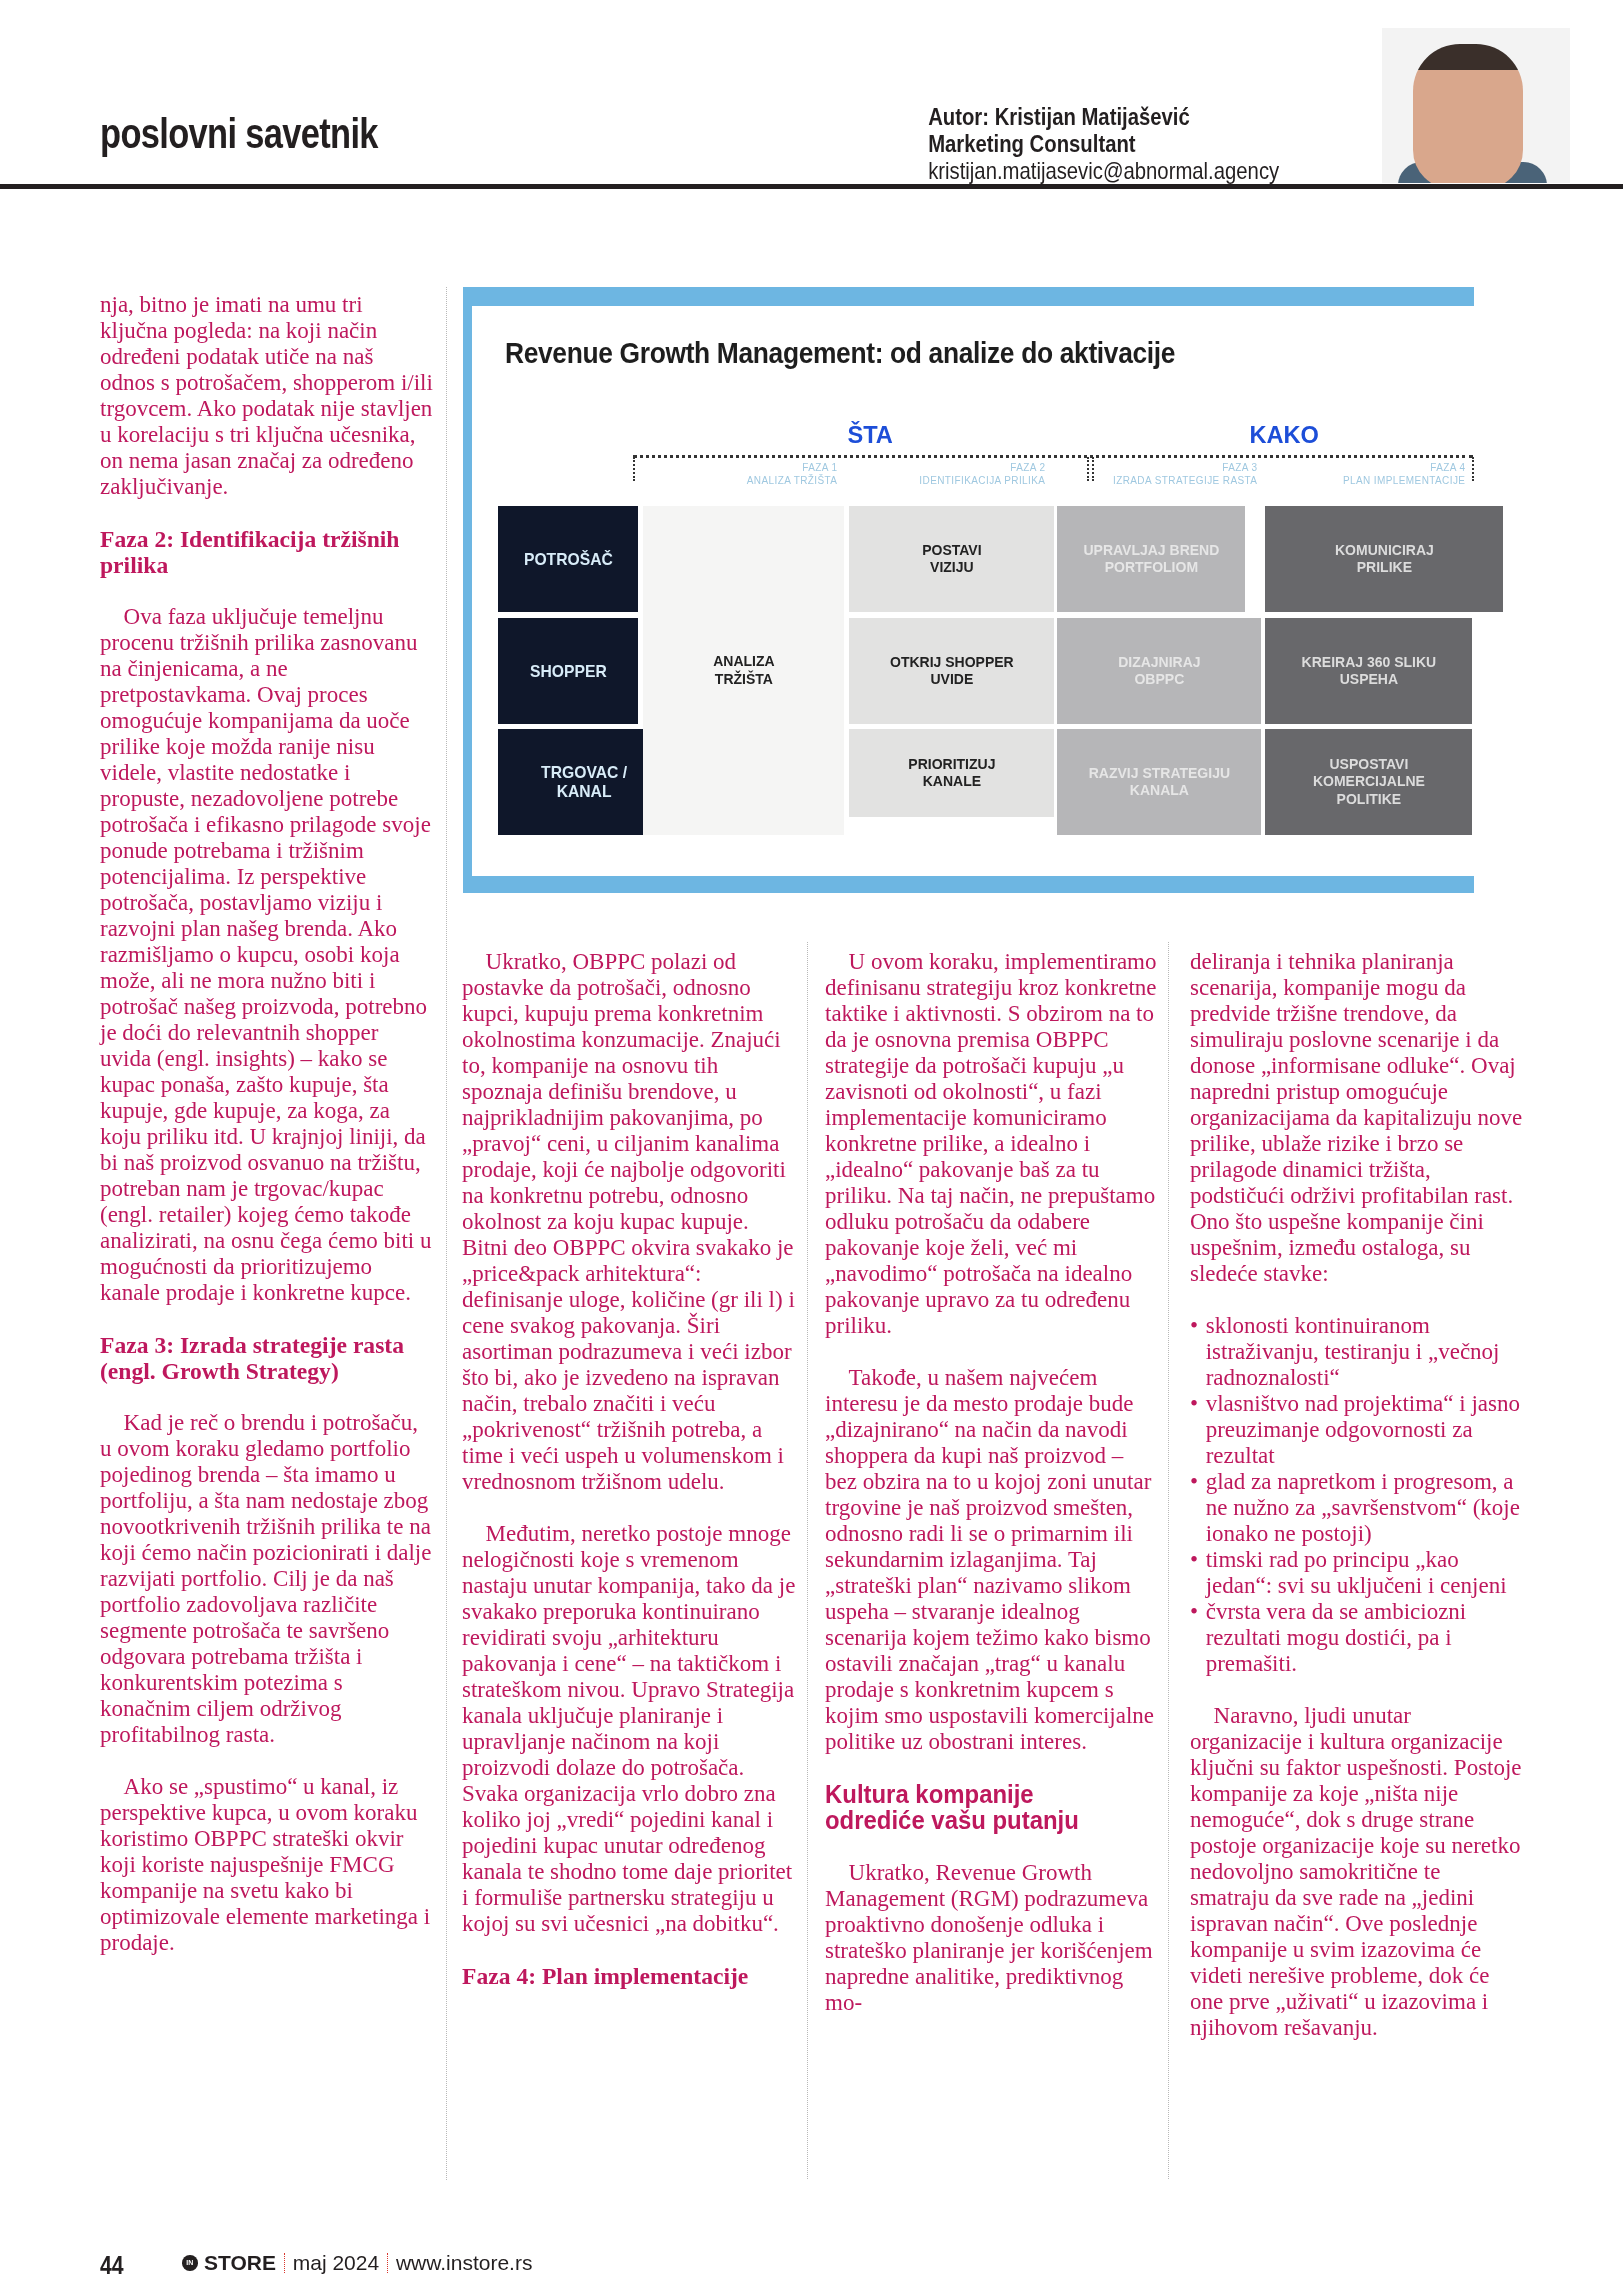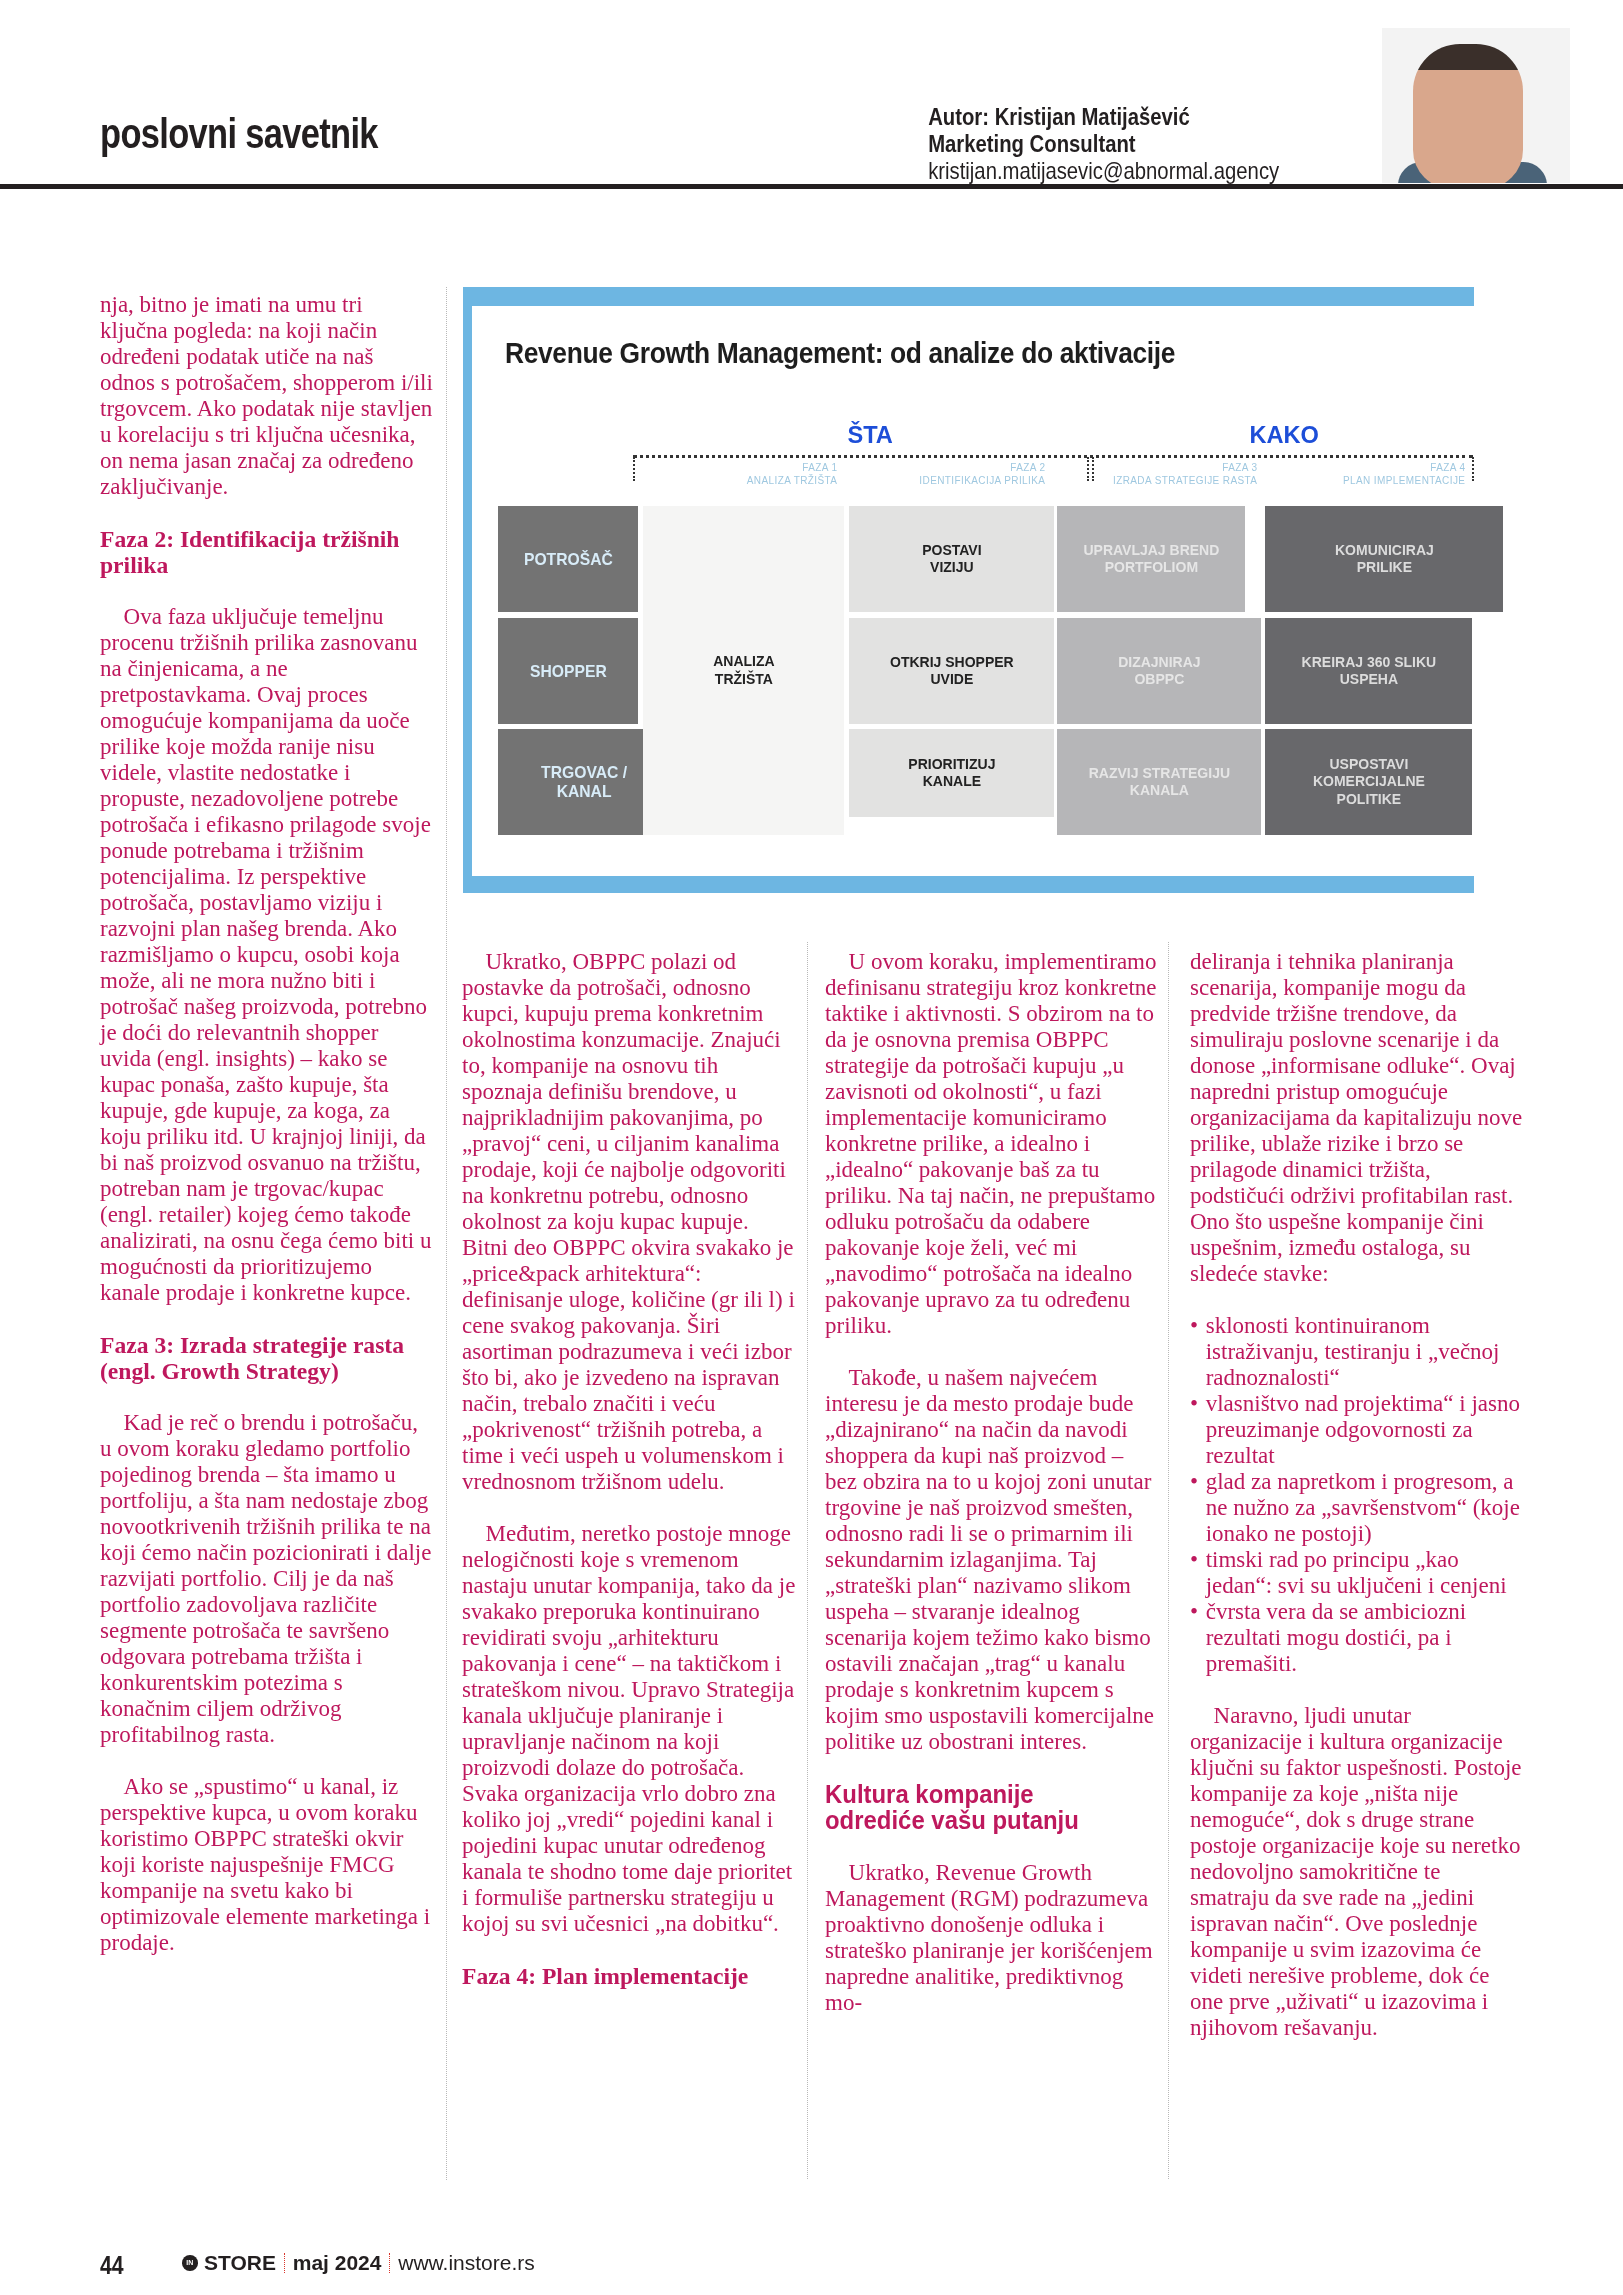--- a/index.html
+++ b/index.html
@@ -24,33 +24,33 @@
   ul.bul li{position:relative;padding-left:15.7px;}
   ul.bul li:before{content:"•";position:absolute;left:0;top:0;}
   
   #diagram{position:absolute;left:463px;top:287px;width:1011px;height:606px;background:#6db6e2;}
   #diagram .inner{position:absolute;left:9.4px;top:19px;right:0;bottom:17.3px;background:#fff;}
   #diag-title{position:absolute;left:33px;top:30px;font-family:"Liberation Sans",sans-serif;font-weight:bold;font-size:30px;letter-spacing:-0.4px;transform:scaleX(0.88);transform-origin:left top;white-space:nowrap;color:#1e1e1e;}
   .grp-label{position:absolute;top:116px;font-family:"Liberation Sans",sans-serif;font-weight:bold;font-size:23.6px;color:#1d4ed8;text-align:right;}
   #dashline{position:absolute;left:161px;top:149px;width:840px;border-top:3.1px dotted #333;}
   .dashmark{position:absolute;top:151px;height:23.6px;border-left:2.4px dotted #333;}
   .phase-hdr{position:absolute;top:155px;width:204px;text-align:right;font-family:"Liberation Sans",sans-serif;font-size:10px;line-height:13.4px;color:#9fc8e0;letter-spacing:0.4px;}
-  .row-hdr{position:absolute;left:26px;width:140px;background:#737373;color:#d8ecf8;font-family:"Liberation Sans",sans-serif;font-weight:bold;font-size:15.7px;line-height:19px;display:flex;align-items:center;justify-content:center;text-align:center;}
+  .row-hdr{position:absolute;left:26px;width:140px;background:#0f172a;color:#d8ecf8;font-family:"Liberation Sans",sans-serif;font-weight:bold;font-size:15.7px;line-height:19px;display:flex;align-items:center;justify-content:center;text-align:center;}
   .cell{position:absolute;display:flex;align-items:center;justify-content:center;text-align:center;font-family:"Liberation Sans",sans-serif;font-weight:bold;font-size:14px;line-height:17.3px;}
   .c1{background:#f5f5f4;color:#222;}
   .c2{background:#e2e2e1;color:#222;}
   .c3{background:#b6b6b8;color:#e6e6e6;}
   .c4{background:#68686b;color:#dcdcdc;}
   
   #page-num{position:absolute;left:100px;top:2251px;font-family:"Liberation Sans",sans-serif;font-weight:bold;font-size:25px;transform:scaleX(0.85);transform-origin:left top;}
   #footer{position:absolute;left:182px;top:2251px;font-family:"Liberation Sans",sans-serif;font-size:21px;display:flex;align-items:center;gap:7.9px;}
   #footer .logo{display:inline-flex;align-items:center;gap:6.3px;font-weight:bold;}
   #footer .in-icon{display:inline-block;width:15.7px;height:15.7px;border-radius:50%;background:#231f20;color:#fff;font-size:7px;line-height:15.7px;text-align:center;font-weight:bold;}
   #footer .sep{display:inline-block;height:20.4px;border-left:1.6px dotted #d9342b;}
-  #footer .date{font-weight:bold;}
+  #footer .date{font-weight:normal;}
 </style>
 </head>
 <body>
 
 <div id="section-title">poslovni savetnik</div>
 <div id="author-block">
   <div class="b">Autor: Kristijan Matijašević</div>
   <div class="b">Marketing Consultant</div>
   <div>kristijan.matijasevic@abnormal.agency</div>
 </div>

